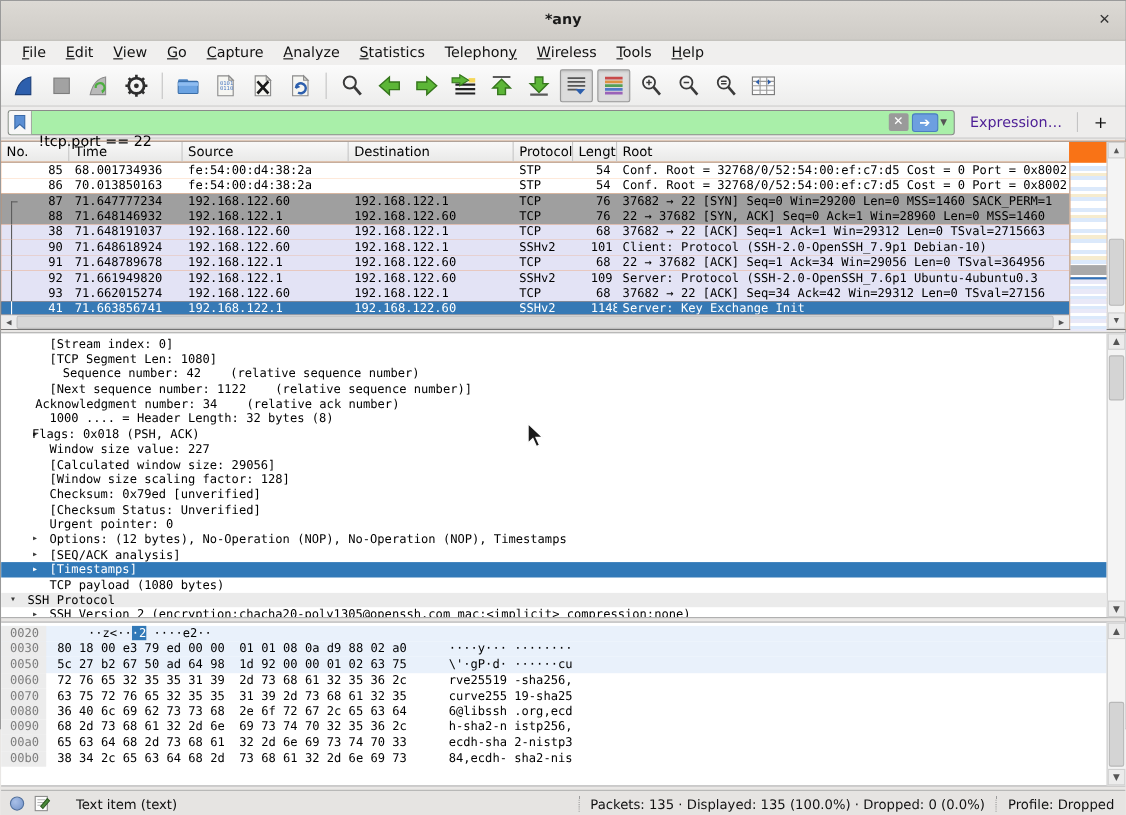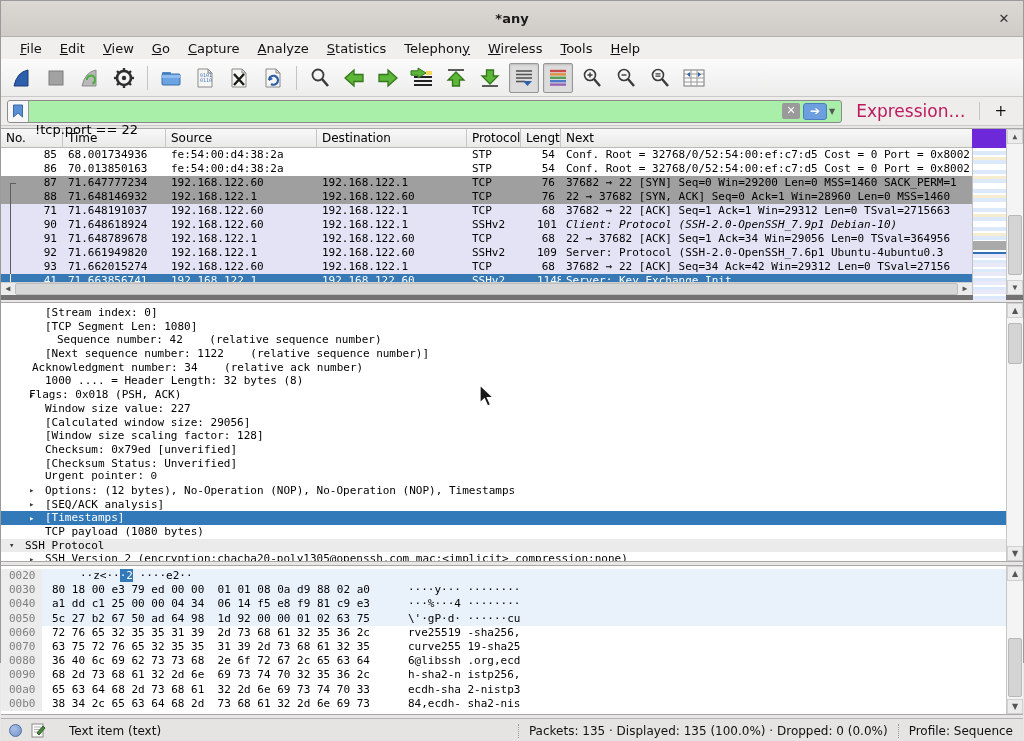--- a/index.html
+++ b/index.html
@@ -24,26 +24,26 @@
   .tsep { width:1px; height:24px; background:#c4c4c4; margin:0 4px; flex:none; }
 
   
   .filterbar { height:29px; background:#eeedec; border-bottom:1px solid #c9c9c9; display:flex; align-items:center; padding:0 6px; gap:6px; flex:none; }
   .filter-field { flex:1; height:23px; background:#a9efa9; border:1px solid #8a8a8a; border-radius:3px; display:flex; align-items:center; position:relative; }
   .bookmark-btn { width:21px; height:21px; background:#f7f7f7; border-right:1px solid #9a9a9a; border-radius:2px 0 0 2px; display:flex; align-items:center; justify-content:center; }
   .filter-input { flex:1; background:transparent; border:none; outline:none; font-family:"DejaVu Sans", sans-serif; font-size:13px; color:#000; padding:0 6px;margin-top:36px; }
   .filter-clear { width:18px; height:16px; background:#9a9a9a; border-radius:2px; color:#fff; font-size:11px; line-height:16px; text-align:center; margin-right:3px; }
   .filter-apply { width:24px; height:17px; background:#6d9fe0; border:1px solid #4a7ec0; border-radius:3px; color:#fff; font-size:12px; line-height:15px; text-align:center; margin-right:2px; }
   .filter-chevron { font-size:8px; color:#555; margin-right:6px; }
-  .expr-label { font-size:17px; color:#be185d; padding:0 8px; }
+  .expr-label { font-size:13px; color:#4c1d95; padding:0 8px; }
   .fsep { width:1px; height:18px; background:#c4c4c4; }
   .add-btn { font-size:15px; color:#111; padding:0 10px 0 8px; }
 
   
-  .plist { height:172px; margin:2px 0 0 0; background:#6d28d9; border-top:1px solid #a8a8a8; border-bottom:5px solid #737373; display:flex; flex:none; font-family:"DejaVu Sans Mono", monospace; }
+  .plist { height:172px; margin:2px 0 0 0; background:#f97316; border-top:1px solid #a8a8a8; border-bottom:1px solid #737373; display:flex; flex:none; font-family:"DejaVu Sans Mono", monospace; }
   .plist-left { flex:1; display:flex; flex-direction:column; overflow:hidden; }
   .phead { height:19px; display:flex; background:linear-gradient(#f8f8f8,#e9e9e8); border-bottom:1px solid #b9b9b9; font-family:"DejaVu Sans", sans-serif; font-size:12px; color:#000; flex:none; }
   .phead .hc { padding:2px 0 0 5px; border-right:1px solid #c6c6c6; overflow:hidden; white-space:nowrap; flex:none; }
   .rows { flex:1; overflow:hidden; }
   .prow { height:14px; display:flex; font-size:11px; line-height:14px; white-space:nowrap; position:relative; color:#000; }
   .prow .c { overflow:hidden; padding-left:5px; flex:none; }
   .prow .num { text-align:right; padding-right:6px; padding-left:16px; }
   .prow.white { background:#ffffff; }
   .prow.gray  { background:#9f9f9f; }
   .prow.lav   { background:#e3e3f5; }
@@ -308,21 +308,21 @@
 
   <div class="plist">
     <div class="plist-left">
       <div class="phead" id="phead">
           <span class="hc" style="width: 62px;">No.</span>
           <span class="hc" style="width: 103px;">Time</span>
           <span class="hc" style="width: 151px;">Source</span>
           <span class="hc" style="width: 150px;">Destination</span>
           <span class="hc" style="width: 54px;">Protocol</span>
           <span class="hc" style="width: 40px;">Length</span>
-          <span class="hc" style="width: auto; flex: 1 1 0%; border-right: none;">Next</span>
+          <span class="hc" style="width: auto; flex: 1 1 0%; border-right: none;">Root</span>
         </div>
       <div class="rows" id="prows">
           <div class="prow white">
             <span class="c num" style="width: 62px;">85</span>
             <span class="c" style="width: 103px;">68.001734936</span>
             <span class="c" style="width: 151px;">fe:54:00:d4:38:2a</span>
             <span class="c" style="width: 150px;"></span>
             <span class="c" style="width: 54px;">STP</span>
             <span class="c num" style="width: 40px;">54</span>
             <span class="c" style="width: auto; flex: 1 1 0%;">Conf. Root = 32768/0/52:54:00:ef:c7:d5  Cost = 0  Port = 0x8002</span>
@@ -350,37 +350,37 @@
             <span class="c num" style="width: 62px;">88</span>
             <span class="c" style="width: 103px;">71.648146932</span>
             <span class="c" style="width: 151px;">192.168.122.1</span>
             <span class="c" style="width: 150px;">192.168.122.60</span>
             <span class="c" style="width: 54px;">TCP</span>
             <span class="c num" style="width: 40px;">76</span>
             <span class="c" style="width: auto; flex: 1 1 0%;">22 → 37682 [SYN, ACK] Seq=0 Ack=1 Win=28960 Len=0 MSS=1460</span>
             <span class="tie mid"></span>
           </div>
           <div class="prow lav">
-            <span class="c num" style="width: 62px;">71</span>
+            <span class="c num" style="width: 62px;">38</span>
             <span class="c" style="width: 103px;">71.648191037</span>
             <span class="c" style="width: 151px;">192.168.122.60</span>
             <span class="c" style="width: 150px;">192.168.122.1</span>
             <span class="c" style="width: 54px;">TCP</span>
             <span class="c num" style="width: 40px;">68</span>
             <span class="c" style="width: auto; flex: 1 1 0%;">37682 → 22 [ACK] Seq=1 Ack=1 Win=29312 Len=0 TSval=2715663</span>
             <span class="tie mid"></span>
           </div>
           <div class="prow lav">
             <span class="c num" style="width: 62px;">90</span>
             <span class="c" style="width: 103px;">71.648618924</span>
             <span class="c" style="width: 151px;">192.168.122.60</span>
             <span class="c" style="width: 150px;">192.168.122.1</span>
             <span class="c" style="width: 54px;">SSHv2</span>
             <span class="c num" style="width: 40px;">101</span>
-            <span class="c" style="width: auto; flex: 1 1 0%; font-style: italic;">Client: Protocol (SSH-2.0-OpenSSH_7.9p1 Debian-10)</span>
+            <span class="c" style="width: auto; flex: 1 1 0%;">Client: Protocol (SSH-2.0-OpenSSH_7.9p1 Debian-10)</span>
             <span class="tie mid"></span>
           </div>
           <div class="prow lav">
             <span class="c num" style="width: 62px;">91</span>
             <span class="c" style="width: 103px;">71.648789678</span>
             <span class="c" style="width: 151px;">192.168.122.1</span>
             <span class="c" style="width: 150px;">192.168.122.60</span>
             <span class="c" style="width: 54px;">TCP</span>
             <span class="c num" style="width: 40px;">68</span>
             <span class="c" style="width: auto; flex: 1 1 0%;">22 → 37682 [ACK] Seq=1 Ack=34 Win=29056 Len=0 TSval=364956</span>
@@ -444,42 +444,41 @@
         <div class="dline"><span class="dtext" style="left: 56px;">Sequence number: 42    (relative sequence number)</span></div>
         <div class="dline"><span class="dtext" style="left: 44px;">[Next sequence number: 1122    (relative sequence number)]</span></div>
         <div class="dline"><span class="dtext" style="left: 31px;">Acknowledgment number: 34    (relative ack number)</span></div>
         <div class="dline"><span class="dtext" style="left: 44px;">1000 .... = Header Length: 32 bytes (8)</span></div>
         <div class="dline"><span class="arrow" style="left: 28px;">▸</span><span class="dtext" style="left: 28px;">Flags: 0x018 (PSH, ACK)</span></div>
         <div class="dline"><span class="dtext" style="left: 44px;">Window size value: 227</span></div>
         <div class="dline"><span class="dtext" style="left: 44px;">[Calculated window size: 29056]</span></div>
         <div class="dline"><span class="dtext" style="left: 44px;">[Window size scaling factor: 128]</span></div>
         <div class="dline"><span class="dtext" style="left: 44px;">Checksum: 0x79ed [unverified]</span></div>
         <div class="dline"><span class="dtext" style="left: 44px;">[Checksum Status: Unverified]</span></div>
-        <div class="dline"><span class="dtext" style="left: 44px; font-family: Liberation Mono, monospace;">Urgent pointer: 0</span></div>
+        <div class="dline"><span class="dtext" style="left: 44px;">Urgent pointer: 0</span></div>
         <div class="dline"><span class="arrow" style="left: 28px;">▸</span><span class="dtext" style="left: 44px;">Options: (12 bytes), No-Operation (NOP), No-Operation (NOP), Timestamps</span></div>
         <div class="dline"><span class="arrow" style="left: 28px;">▸</span><span class="dtext" style="left: 44px;">[SEQ/ACK analysis]</span></div>
         <div class="dline sel"><span class="arrow" style="left: 28px;">▸</span><span class="dtext" style="left: 44px;">[Timestamps]</span></div>
         <div class="dline"><span class="dtext" style="left: 44px;">TCP payload (1080 bytes)</span></div>
         <div class="dline subhl"><span class="arrow" style="left: 8px;">▾</span><span class="dtext" style="left: 24px;">SSH Protocol</span></div>
         <div class="dline"><span class="arrow" style="left: 28px;">▸</span><span class="dtext" style="left: 44px;">SSH Version 2 (encryption:chacha20-poly1305@openssh.com mac:&lt;implicit&gt; compression:none)</span></div>
       </div>
     <div class="vscroll">
       <span class="vs-arrow">▲</span>
       <span class="vs-track">
           <span class="vs-thumb" style="top:2%;height:18%;"></span>
         </span>
       <span class="vs-arrow">▼</span>
     </div>
   </div>
 
   <div class="hexpane">
     <div class="hexrows" id="hexrows">
         <div class="hrow shaded"><span class="hoff">0020</span><span class="hascii">··z&lt;··<span class="hl">·2</span> ····e2··</span></div>
         <div class="hrow shaded"><span class="hoff">0030</span><span class="hbytes">80 18 00 e3 79 ed 00 00  01 01 08 0a d9 88 02 a0</span><span class="hascii">····y··· ········</span></div>
-        <div class="hrow shaded"><span class="hoff">0040</span><span class="hbytes">a1 dd c1 25 00 00 04 34  06 14 f5 e8 f9 81 c9 e3</span><span class="hascii">···%···4 ········</span></div>
         <div class="hrow shaded"><span class="hoff">0050</span><span class="hbytes">5c 27 b2 67 50 ad 64 98  1d 92 00 00 01 02 63 75</span><span class="hascii">\'·gP·d· ······cu</span></div>
         <div class="hrow"><span class="hoff">0060</span><span class="hbytes">72 76 65 32 35 35 31 39  2d 73 68 61 32 35 36 2c</span><span class="hascii">rve25519 -sha256,</span></div>
         <div class="hrow"><span class="hoff">0070</span><span class="hbytes">63 75 72 76 65 32 35 35  31 39 2d 73 68 61 32 35</span><span class="hascii">curve255 19-sha25</span></div>
         <div class="hrow"><span class="hoff">0080</span><span class="hbytes">36 40 6c 69 62 73 73 68  2e 6f 72 67 2c 65 63 64</span><span class="hascii">6@libssh .org,ecd</span></div>
         <div class="hrow"><span class="hoff">0090</span><span class="hbytes">68 2d 73 68 61 32 2d 6e  69 73 74 70 32 35 36 2c</span><span class="hascii">h-sha2-n istp256,</span></div>
         <div class="hrow"><span class="hoff">00a0</span><span class="hbytes">65 63 64 68 2d 73 68 61  32 2d 6e 69 73 74 70 33</span><span class="hascii">ecdh-sha 2-nistp3</span></div>
         <div class="hrow"><span class="hoff">00b0</span><span class="hbytes">38 34 2c 65 63 64 68 2d  73 68 61 32 2d 6e 69 73</span><span class="hascii">84,ecdh- sha2-nis</span></div>
       </div>
     <div class="vscroll">
       <span class="vs-arrow">▲</span>
@@ -501,21 +500,21 @@
             <line x1="3" y1="9" x2="8" y2="9"></line>
           </g>
           <path d="M6,10 L12,3 L14,5 L8,12 Z" fill="#4a8a3a" stroke="#2d5a22"></path>
         </svg>
       <span class="sb-text">Text item (text)</span>
     </div>
     <div class="sb-right">
       <span class="sb-div"></span>
       <span class="sb-pack">Packets: 135 · Displayed: 135 (100.0%) · Dropped: 0 (0.0%)</span>
       <span class="sb-div"></span>
-      <span class="sb-prof">Profile: Sequence</span>
+      <span class="sb-prof">Profile: Dropped</span>
     </div>
   </div>
 
 </div>
 
 <svg class="cursor" width="20" height="24" viewBox="0 0 20 24">
   <path d="M2,1 L2,19 L6.4,14.8 L9.6,22 L12.6,20.7 L9.4,13.7 L15.5,13.7 Z" fill="#1a1a1a" stroke="#fdfdfd" stroke-width="1.3"></path>
 </svg>
 
 </body></html>

